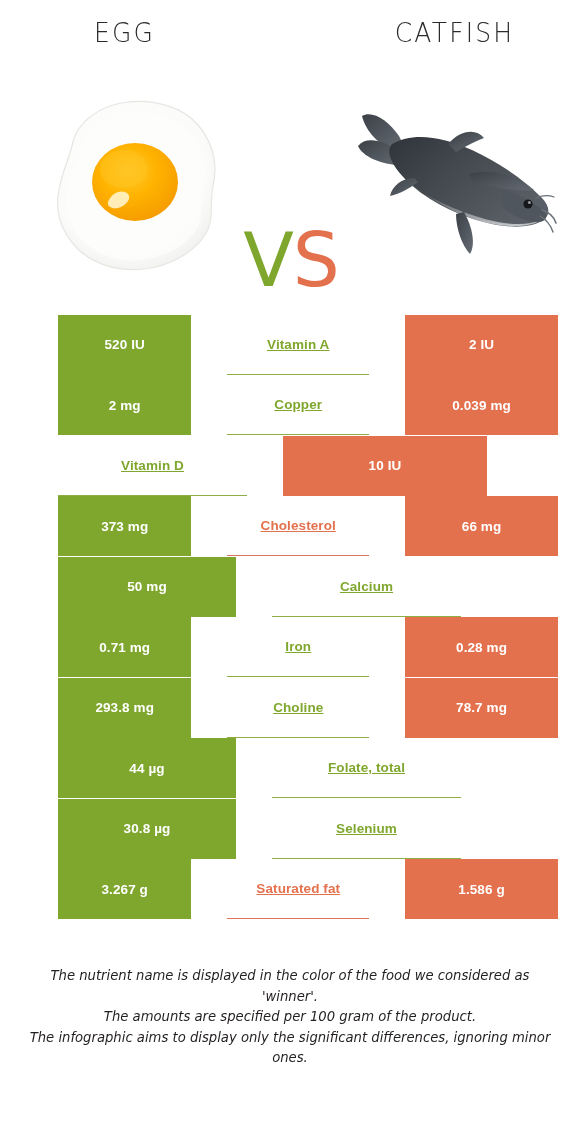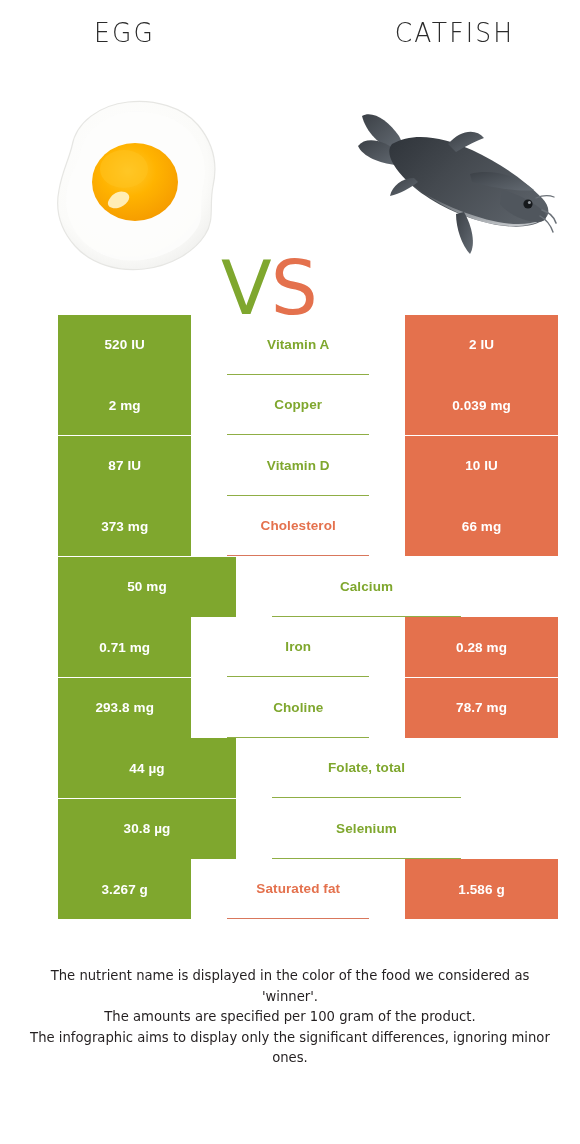--- a/index.html
+++ b/index.html
@@ -59,32 +59,31 @@
     position: absolute;
     left: 352px;
     top: 8px;
     width: 206px;
     height: 180px;
   }
 
   
   .vs {
     position: absolute;
-    left: 221px;
+    left: 230px;
     top: 133px;
     width: 122px;
     height: 82px;
     font-size: 74px;
     font-weight: 400;
     line-height: 82px;
     letter-spacing: -1px;
-    text-align: left;
+    text-align: center;
     font-family: "DejaVu Sans", sans-serif;
     white-space: nowrap;
-    margin-top: 28px;
   }
   .vs .v { color: #7fa72e; }
   .vs .s { color: #e4714d; }
 
   
   .table {
     position: absolute;
     left: 22px;
     top: 315px;
     width: 536px;
@@ -113,37 +112,38 @@
   .cell.right {
     width: 204px;
     background: #e4714d;
     color: #ffffff;
   }
   .cell.mid {
     width: 189px;
     background: #ffffff;
     font-size: 13.5px;
     font-weight: bold;
+    text-decoration: underline;
   }
   .cell.mid.green  { color: #7fa72e; border-bottom: 1.2px solid #8fae45; }
   .cell.mid.orange { color: #e4714d; border-bottom: 1.2px solid #d9775c; }
 
   
   .footer {
     position: absolute;
     left: 18px;
     top: 966px;
     width: 544px;
     text-align: center;
     font-size: 13.2px;
     line-height: 20.6px;
     color: #231f20;
     font-family: "DejaVu Sans", sans-serif;
   }
-  .footer div { display: block; }
+  .footer div { display: block; font-style: italic; }
 </style>
 </head>
 <body>
 
 <div class="titles">
   <div class="food-title left">EGG</div>
   <div class="food-title right">CATFISH</div>
 </div>
 
 <div class="hero">
@@ -236,21 +236,20 @@
       <div class="cell left">520 IU</div>
       <div class="cell mid green">Vitamin A</div>
       <div class="cell right">2 IU</div>
     </div>
     <div class="row">
       <div class="cell left">2 mg</div>
       <div class="cell mid green">Copper</div>
       <div class="cell right">0.039 mg</div>
     </div>
     <div class="row">
-      <div class="cell left">87 IU</div>
       <div class="cell mid green">Vitamin D</div>
       <div class="cell right">10 IU</div>
     </div>
     <div class="row">
       <div class="cell left">373 mg</div>
       <div class="cell mid orange">Cholesterol</div>
       <div class="cell right">66 mg</div>
     </div>
     <div class="row">
       <div class="cell left">50 mg</div>

